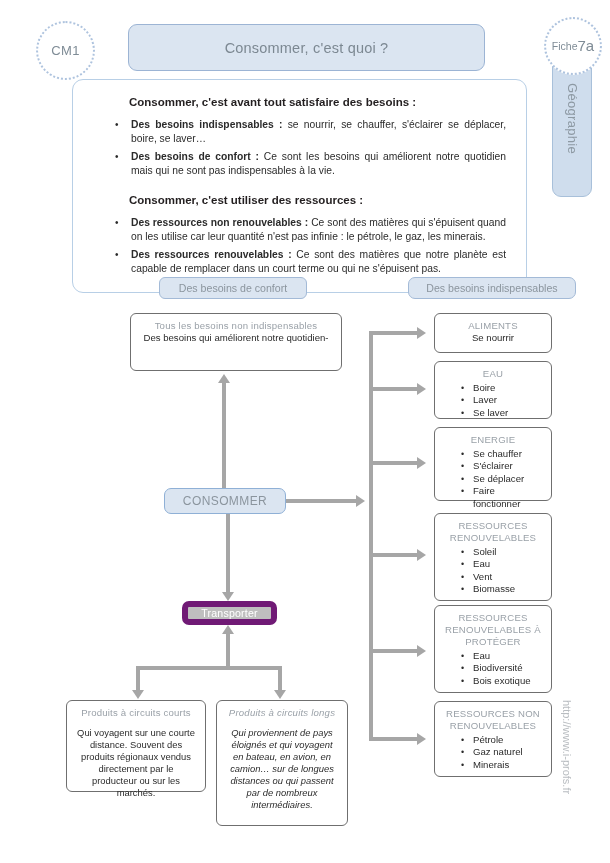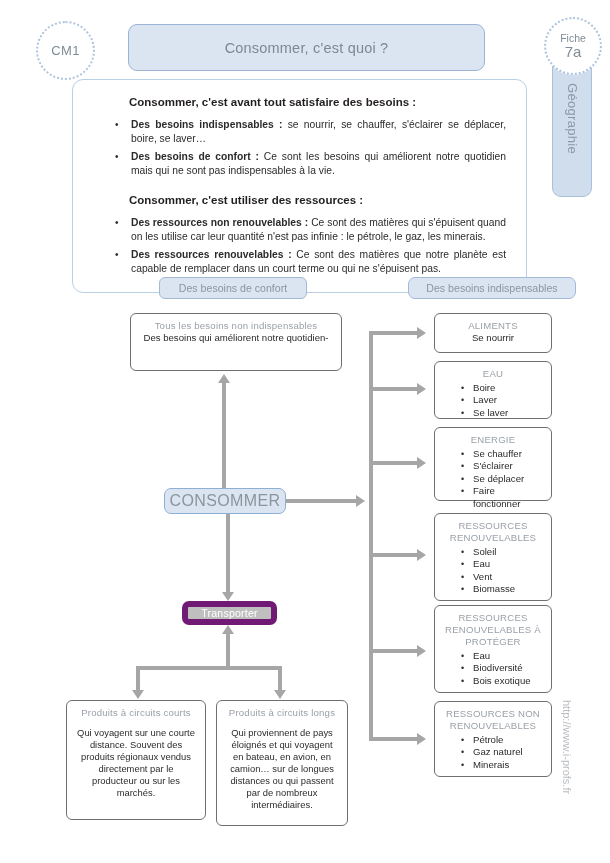--- a/index.html
+++ b/index.html
@@ -19,21 +19,21 @@
   }
   .title-bar{
     position:absolute;left:128px;top:24px;width:355px;height:45px;
     background:#dbe5f1;border:1px solid #9cb4d4;border-radius:9px;
     display:flex;align-items:center;justify-content:center;
     font-size:14.5px;color:#7c8892;letter-spacing:.2px;
   }
   .fiche-circle{
     position:absolute;left:544px;top:17px;width:54px;height:54px;
     border:2px dotted #aec3de;border-radius:50%;background:#fff;
-    display:flex;flex-direction:column;align-items:center;justify-content:center;
+    display:flex;align-items:center;justify-content:center;
     color:#7f8c96;z-index:3;
   }
   .fiche-circle .f1{font-size:10.5px;line-height:11px;}
   .fiche-circle .f2{font-size:15px;line-height:16px;}
   .side-tab{
     position:absolute;left:552px;top:40px;width:38px;height:155px;
     background:#cfdded;border:1px solid #a8c0da;border-radius:0 0 9px 9px;
     display:flex;align-items:center;justify-content:center;z-index:2;
   }
   .side-tab span{
@@ -99,33 +99,33 @@
   }
 
   .b-confort{left:130px;top:313px;width:212px;height:58px;}
   .b-aliments{left:434px;top:313px;width:118px;height:40px;}
   .b-eau{left:434px;top:361px;width:118px;height:58px;}
   .b-energie{left:434px;top:427px;width:118px;height:74px;}
   .b-renouv{left:434px;top:513px;width:118px;height:88px;}
   .b-proteger{left:434px;top:605px;width:118px;height:88px;}
   .b-nonrenouv{left:434px;top:701px;width:118px;height:76px;}
 
-  .b-courts{left:66px;top:700px;width:140px;height:120px;}
-  .b-longs{left:216px;top:700px;width:132px;height:126px;}
+  .b-courts{left:66px;top:700px;width:140px;height:92px;}
+  .b-longs{left:216px;top:700px;width:132px;height:126px;font-style:italic;}
   .b-courts .bt,.b-longs .bt{margin-bottom:2px;}
   .b-courts .bs,.b-longs .bs{font-size:9.4px;line-height:12px;margin-top:8px;}
 
   .pill{
     position:absolute;border-radius:7px;display:flex;align-items:center;
     justify-content:center;box-sizing:border-box;
   }
   .pill-consommer{
     left:164px;top:488px;width:122px;height:26px;
     background:#dbe5f1;border:1px solid #8fb0d6;
-    font-size:16px;color:#8b959e;letter-spacing:.4px;
+    font-size:12px;color:#8b959e;letter-spacing:.4px;
   }
   .pill-transporter{
     left:182px;top:601px;width:95px;height:24px;
     background:#bfbfbf;border:6px solid #701a75;
     font-size:10.6px;color:#ffffff;letter-spacing:.2px;
   }
 
   
   .ln{position:absolute;background:#a6a6a6;}
   .ah{position:absolute;width:0;height:0;}

